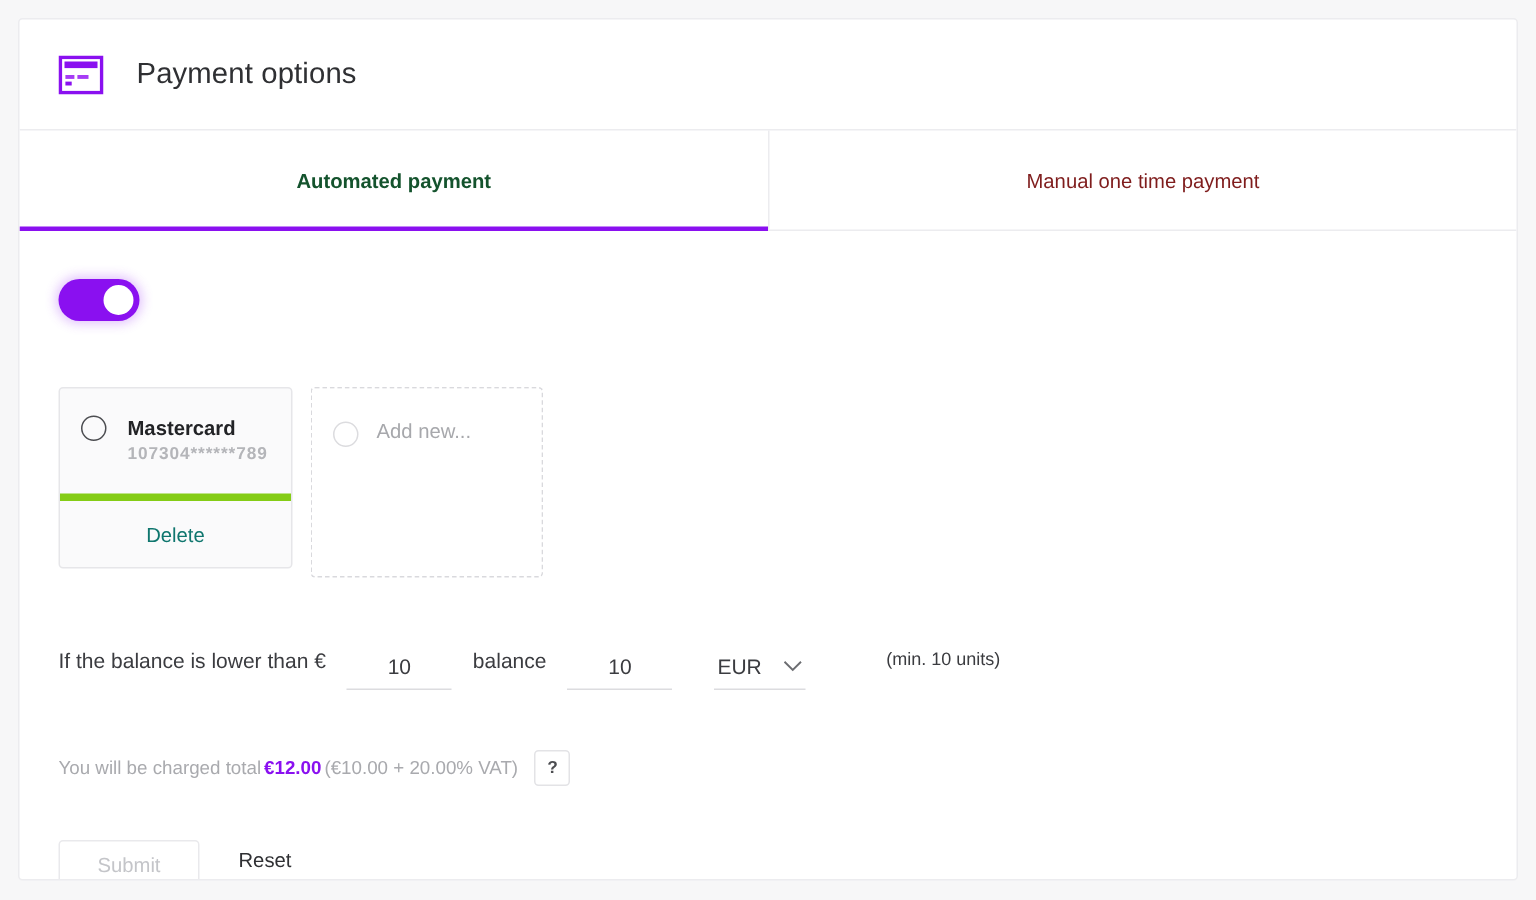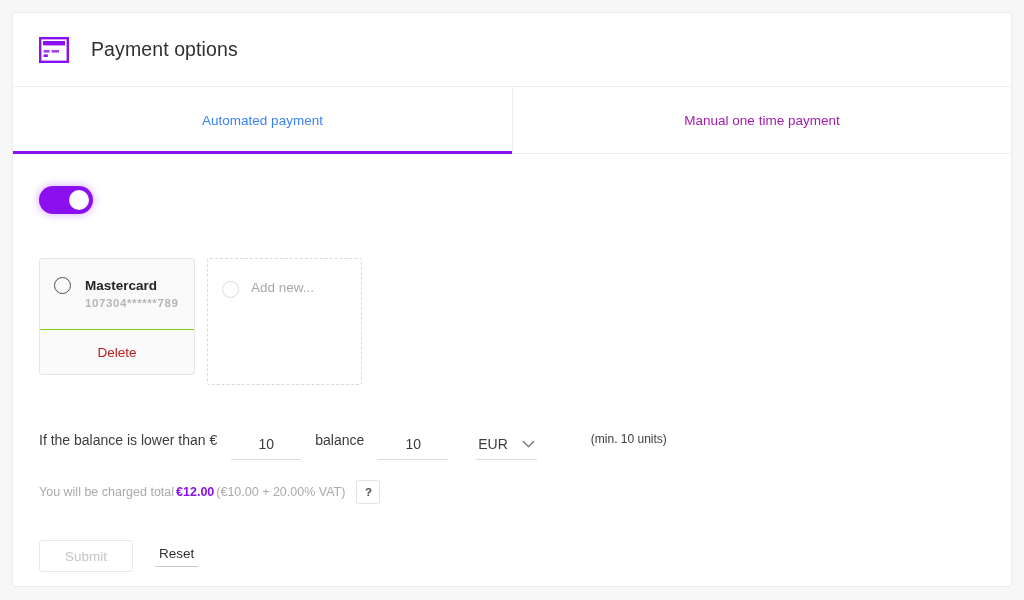--- a/index.html
+++ b/index.html
@@ -56,30 +56,30 @@
     height: 66px;
     border-bottom: 1px solid #ececef;
     position: relative;
   }
   .tab {
     flex: 1 1 50%;
     display: flex;
     align-items: center;
     justify-content: center;
     font-size: 13.5px;
-    color: #a21caf;
+    color: #7f1d1d;
     position: relative;
     box-sizing: border-box;
     cursor: pointer;
     user-select: none;
   }
   .tab + .tab { border-left: 1px solid #ececef; }
   .tab.active {
-    color: #3b82f6;
-    font-weight: normal;
+    color: #14532d;
+    font-weight: bold;
   }
   .tab.active::after {
     content: "";
     position: absolute;
     left: 0; right: 0; bottom: -1px;
     height: 3px;
     background: #8a10f0;
   }
 
   
@@ -170,27 +170,27 @@
   }
   .card-number {
     margin-left: 31px;
     margin-top: 3px;
     font-size: 11.5px;
     font-weight: bold;
     color: #b4b5b9;
     letter-spacing: .6px;
   }
   .saved-card-delete {
-    border-top: 1px solid #84cc16;
+    border-top: 5px solid #84cc16;
     height: 44px;
     display: flex;
     align-items: center;
     justify-content: center;
     font-size: 13.5px;
-    color: #b91c1c;
+    color: #0f766e;
     cursor: pointer;
     user-select: none;
   }
   .add-new {
     width: 155px;
     height: 127px;
     margin-left: 12px;
     border: 1.5px dashed #d9d9dd;
     border-radius: 3px;
     box-sizing: border-box;
@@ -247,21 +247,21 @@
   .min-note {
     margin-left: 42px;
     font-size: 12px;
     color: #3b3c40;
   }
 
   
   .total-row {
     display: flex;
     align-items: center;
-    margin-top: 20px;
+    margin-top: 40px;
     font-size: 12.5px;
     color: #a9aaae;
   }
   .total-amount {
     color: #8a10f0;
     font-weight: bold;
     margin: 0 2px;
   }
   .help-btn {
     margin-left: 11px;

